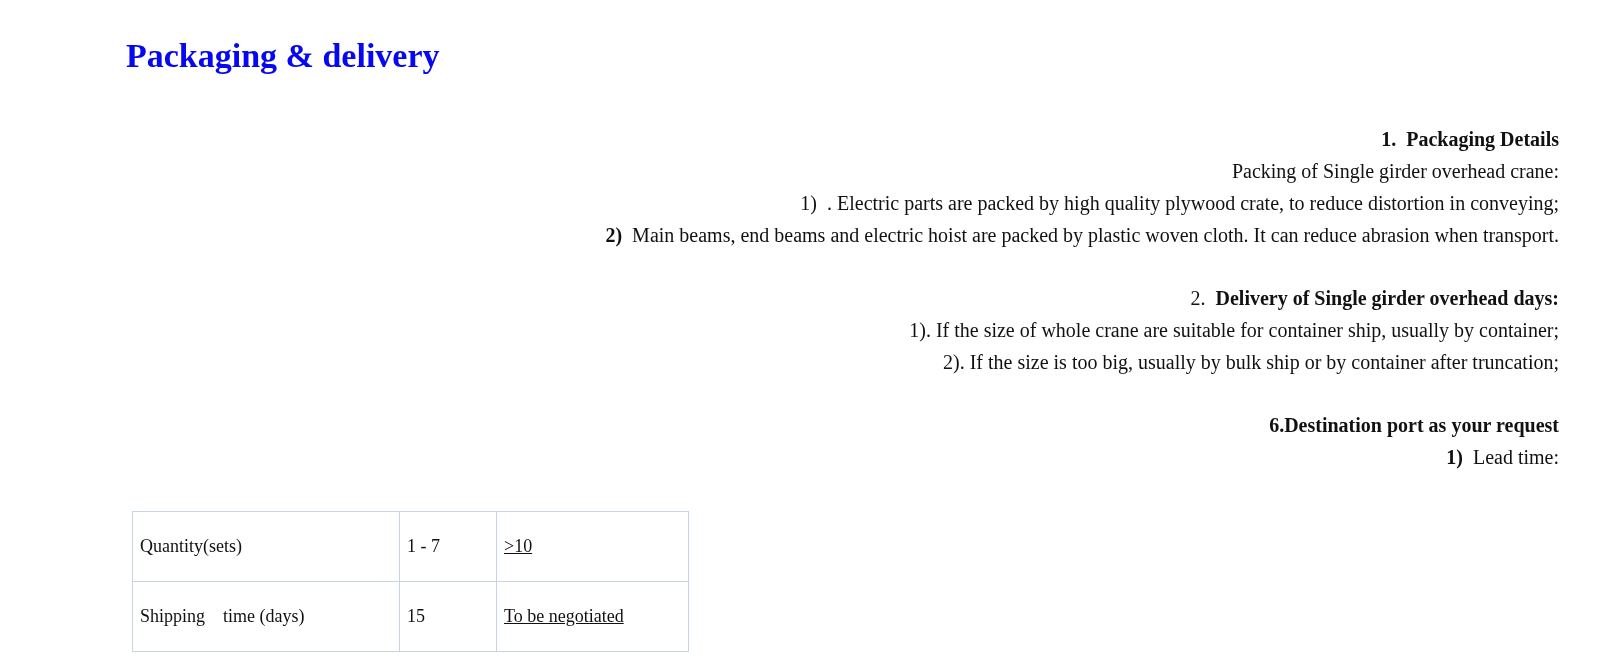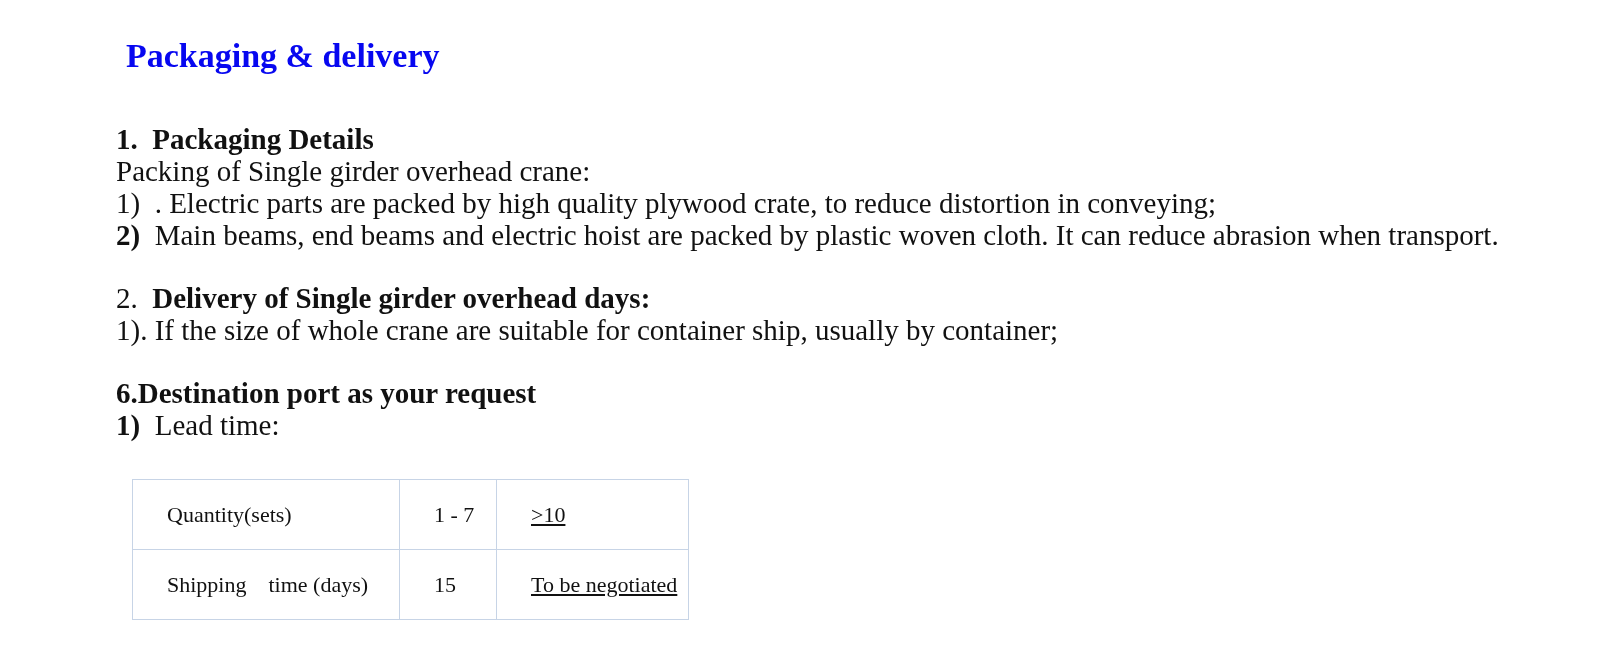--- a/index.html
+++ b/index.html
@@ -30,36 +30,37 @@
     line-height: 44px;
     color: var(--title-color);
   }
   .sections {
     margin-top: 45px;
   }
   .section + .section {
     margin-top: 31px;
   }
   .line {
-    font-size: 29px;
+    font-size: 20px;
     line-height: 32px;
     white-space: pre-wrap;
+    text-align: right;
   }
   .seg { font-weight: normal; }
   .seg.bold { font-weight: bold; }
   .lead-table {
     border-collapse: collapse;
     margin: 38px 0 0 16px;
     table-layout: fixed;
   }
   .lead-table td {
     border: 1px solid var(--table-border);
     height: 70px;
-    padding: 0 8px 0 34px;
-    font-size: 22px;
+    padding: 0 8px 0 7px;
+    font-size: 18px;
     vertical-align: middle;
     white-space: pre-wrap;
   }
   .lead-table td.col-0 { width: 267px; }
   .lead-table td.col-1 { width: 97px; }
   .lead-table td.col-2 { width: 192px; text-decoration: underline; }
 </style>
 </head>
 <body>
 
@@ -69,20 +70,21 @@
   <div class="sections" id="sections">
       <div class="section">
         <div class="line"><span class="seg bold">1.  Packaging Details</span></div>
         <div class="line"><span class="seg">Packing of Single girder overhead crane:</span></div>
         <div class="line"><span class="seg">1)  . Electric parts are packed by high quality plywood crate, to reduce distortion in conveying;</span></div>
         <div class="line"><span class="seg bold">2)</span><span class="seg">  Main beams, end beams and electric hoist are packed by plastic woven cloth. It can reduce abrasion when transport.</span></div>
       </div>
       <div class="section">
         <div class="line"><span class="seg">2.  </span><span class="seg bold">Delivery of Single girder overhead days:</span></div>
         <div class="line"><span class="seg">1). If the size of whole crane are suitable for container ship, usually by container;</span></div>
+        <div class="line"><span class="seg">2). If the size is too big, usually by bulk ship or by container after truncation;</span></div>
       </div>
       <div class="section">
         <div class="line"><span class="seg bold">6.Destination port as your request</span></div>
         <div class="line"><span class="seg bold">1)</span><span class="seg">  Lead time:</span></div>
       </div>
     </div>
 
   <table class="lead-table" id="lead-table">
     <tbody>
         <tr>

